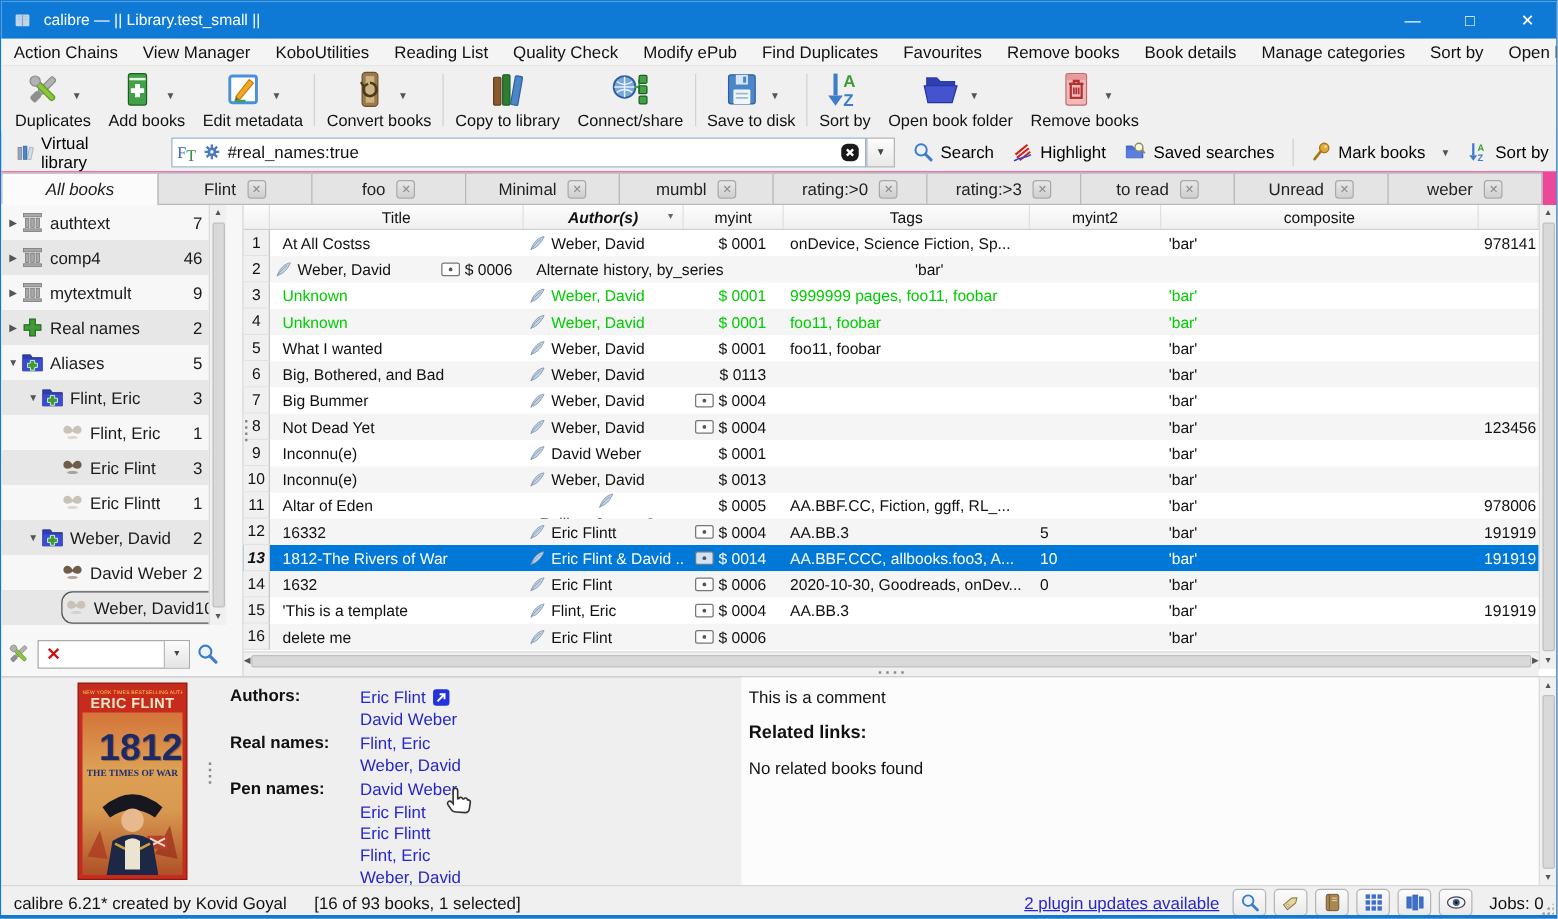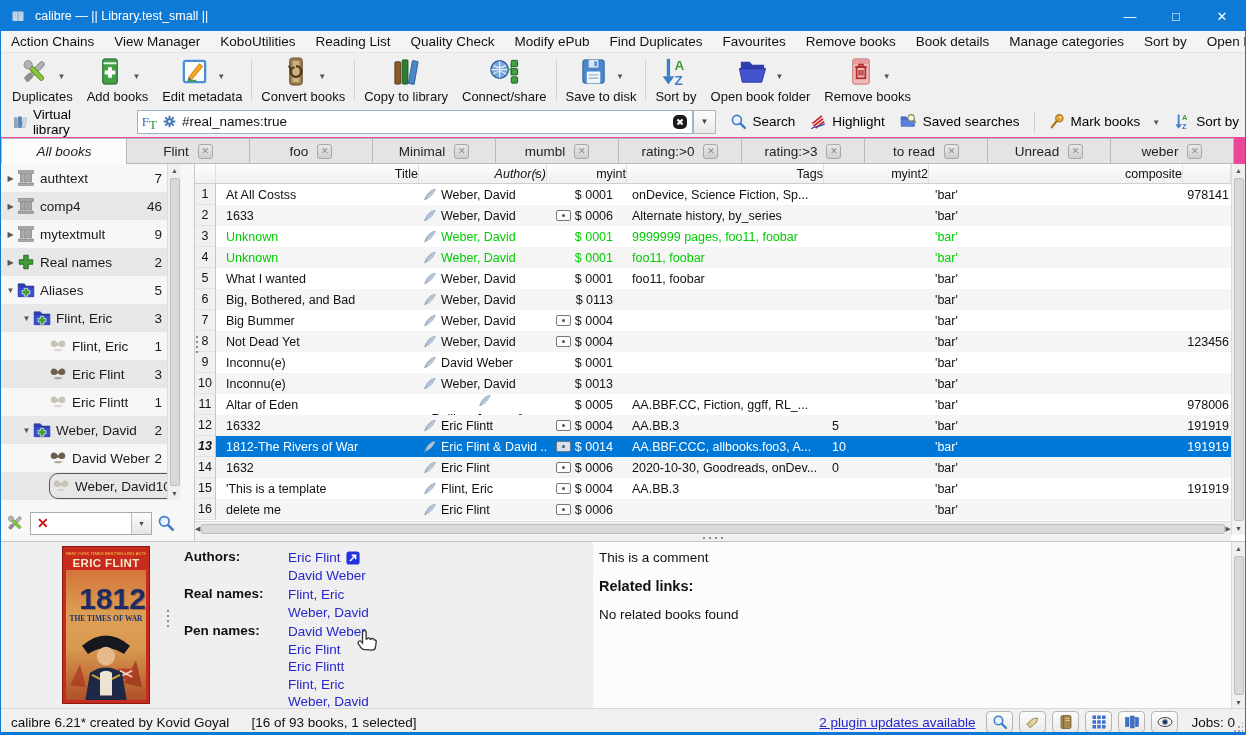--- a/index.html
+++ b/index.html
@@ -64,22 +64,22 @@
   .sb-combo { width:122px; height:23px; background:#fff; border:1px solid #aaa; display:flex; align-items:center; padding-left:6px; }
   .sb-combo .x { color:#cc1111; font-weight:bold; font-size:14px; }
   .sb-combo-dd { margin-left:auto; width:20px; height:21px; background:linear-gradient(#fdfdfd,#e4e4e4); border-left:1px solid #bbb;
                  display:flex; align-items:center; justify-content:center; font-size:7px; color:#444;}
   .side-grip { position:absolute; right:-4px; top:172px; display:flex; flex-direction:column; gap:3px; z-index:5;}
   .side-grip i, .cov-grip i { width:2px; height:2px; background:#8a8a8a; display:block;}
   
   .tablewrap { width:1050px; flex:none; background:#fff; display:flex; flex-direction:column; position:relative;}
   .grid-cols { width:1036px; }
   .grid-header { display:flex; height:20px; background:linear-gradient(#fdfdfd,#f0f0f0); border-bottom:1px solid #cfcfcf; font-size:12.5px; color:#111;}
-  .h-cell { display:flex; align-items:center; justify-content:flex-end; border-right:1px solid #e0e0e0; overflow:hidden; white-space:nowrap; position:relative;}
-  .h-sorted { font-weight:normal; font-style:italic; }
+  .h-cell { display:flex; align-items:center; justify-content:center; border-right:1px solid #e0e0e0; overflow:hidden; white-space:nowrap; position:relative;}
+  .h-sorted { font-weight:bold; font-style:italic; }
   .h-arrow { font-size:7px; color:#666; position:absolute; right:6px; top:6px;}
   .grid-row { display:flex; height:21px; font-size:12.5px; color:#111; }
   .grid-row.alt { background:#f5f5f5; }
   .grid-row.selected { background:#0078d7; color:#fff; }
   .grid-row.green { color:#00cc00; }
   .cell { display:flex; align-items:center; overflow:hidden; white-space:nowrap; flex:none; }
   .c-num { background:#f0f0f0; color:#111; border-right:1px solid #c6c6c6; border-bottom:1px solid #e2e2e2; justify-content:center; font-size:12.5px;}
   .selected .c-num { font-weight:bold; font-style:italic; }
   .c-title { padding-left:10px; }
   .c-auth { padding-left:4px; gap:4px; }
@@ -616,21 +616,20 @@
               <div class="cell c-myint" style="width: 80px;">
                 <span>$ 0001</span>
               </div>
               <div class="cell c-tags" style="width: 197px;">onDevice, Science Fiction, Sp...</div>
               <div class="cell c-myint2" style="width: 105px;"></div>
               <div class="cell c-comp" style="width: 254px;">'bar'</div>
               <div class="cell c-extra" style="width: 48px;">978141</div>
             </div>
             <div class="grid-row alt">
               <div class="cell c-num" style="width: 21px;">2</div>
-              <div class="cell c-title" style="width: 203px;">1633</div>
               <div class="cell c-auth" style="width: 128px;">
                 <span class="quill ic"><svg width="100%" height="100%" viewBox="0 0 32 32">
                     <path d="M4 27 C8 13 18 4 28 3 C24 13 15 23 7 25 Z" fill="#c5d3e4" stroke="#7d93ad" stroke-width="1.5"></path>
                     <path d="M4 27 C10 18 16 12 22 8" fill="none" stroke="#7d93ad" stroke-width="1.5"></path>
                   </svg></span>
                 <span>Weber, David</span>
               </div>
               <div class="cell c-myint" style="width: 80px;">
                 <span class="dev-ic"></span>
                 <span>$ 0006</span>

